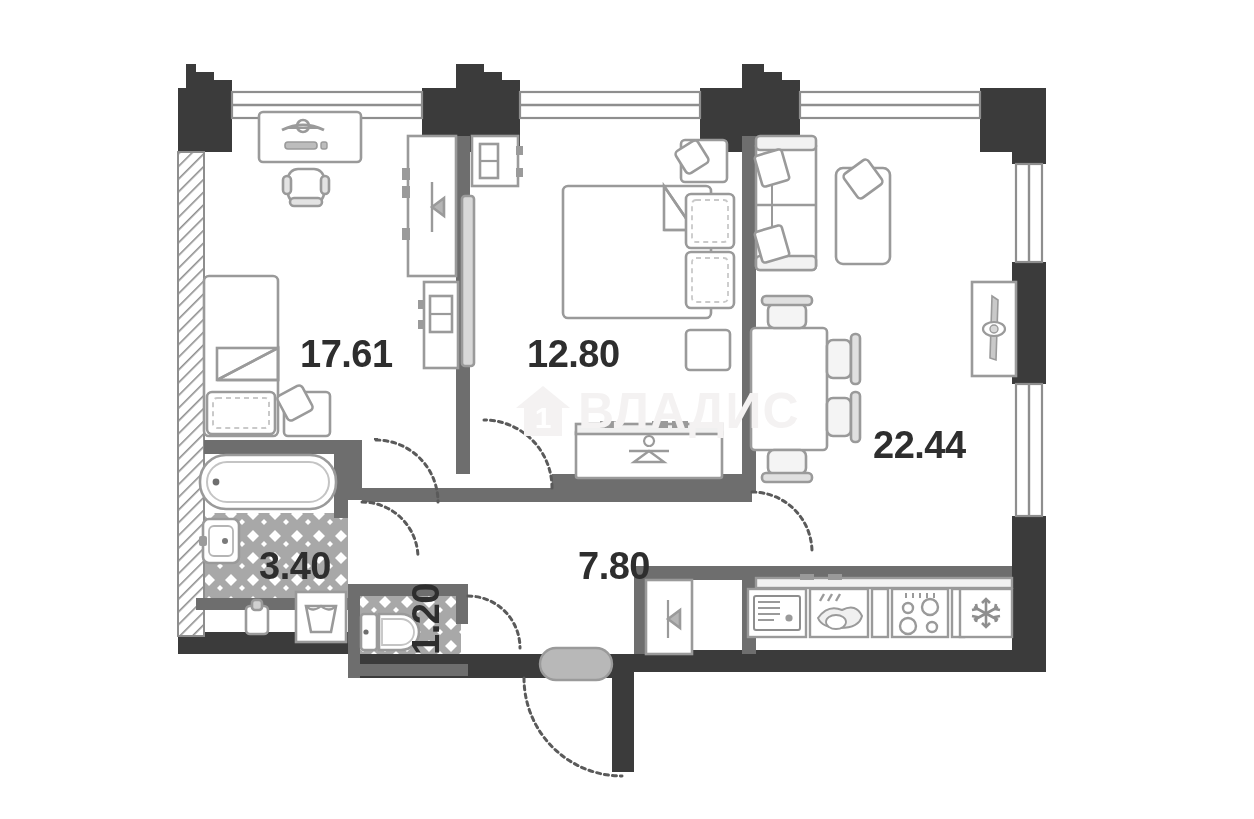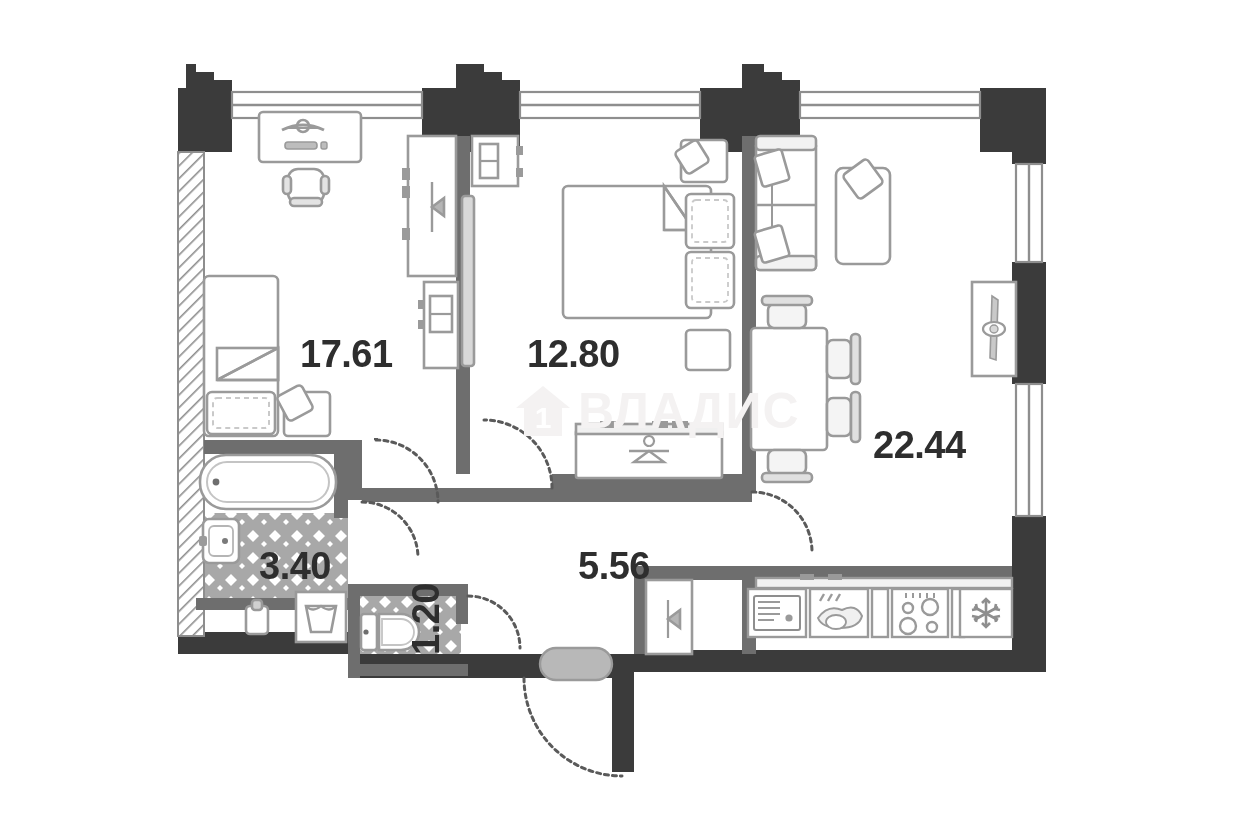--- a/index.html
+++ b/index.html
@@ -442,19 +442,19 @@
     </svg>
     <span style="font-size:50px; font-weight:bold; color:#f4f2f2; letter-spacing:1px;">ВЛАДИС</span>
   </div>
 
   <div class="area-label area-big" style="left:300px; top:333px;">17.61</div>
 
   <div class="area-label area-big" style="left:527px; top:333px;">12.80</div>
 
   <div class="area-label area-big" style="left:873px; top:424px;">22.44</div>
 
-  <div class="area-label area-big" style="left:578px; top:545px;">5.56</div>
+  <div class="area-label area-big" style="left:578px; top:545px;">7.80</div>
 
   <div class="area-label area-big" style="left:259px; top:524px;margin-top:21px;">3.40</div>
 
   <div class="area-label area-big area-rot" style="left:405px; top:655px;">1.20</div>
 
 </div>
 
 </body></html>

